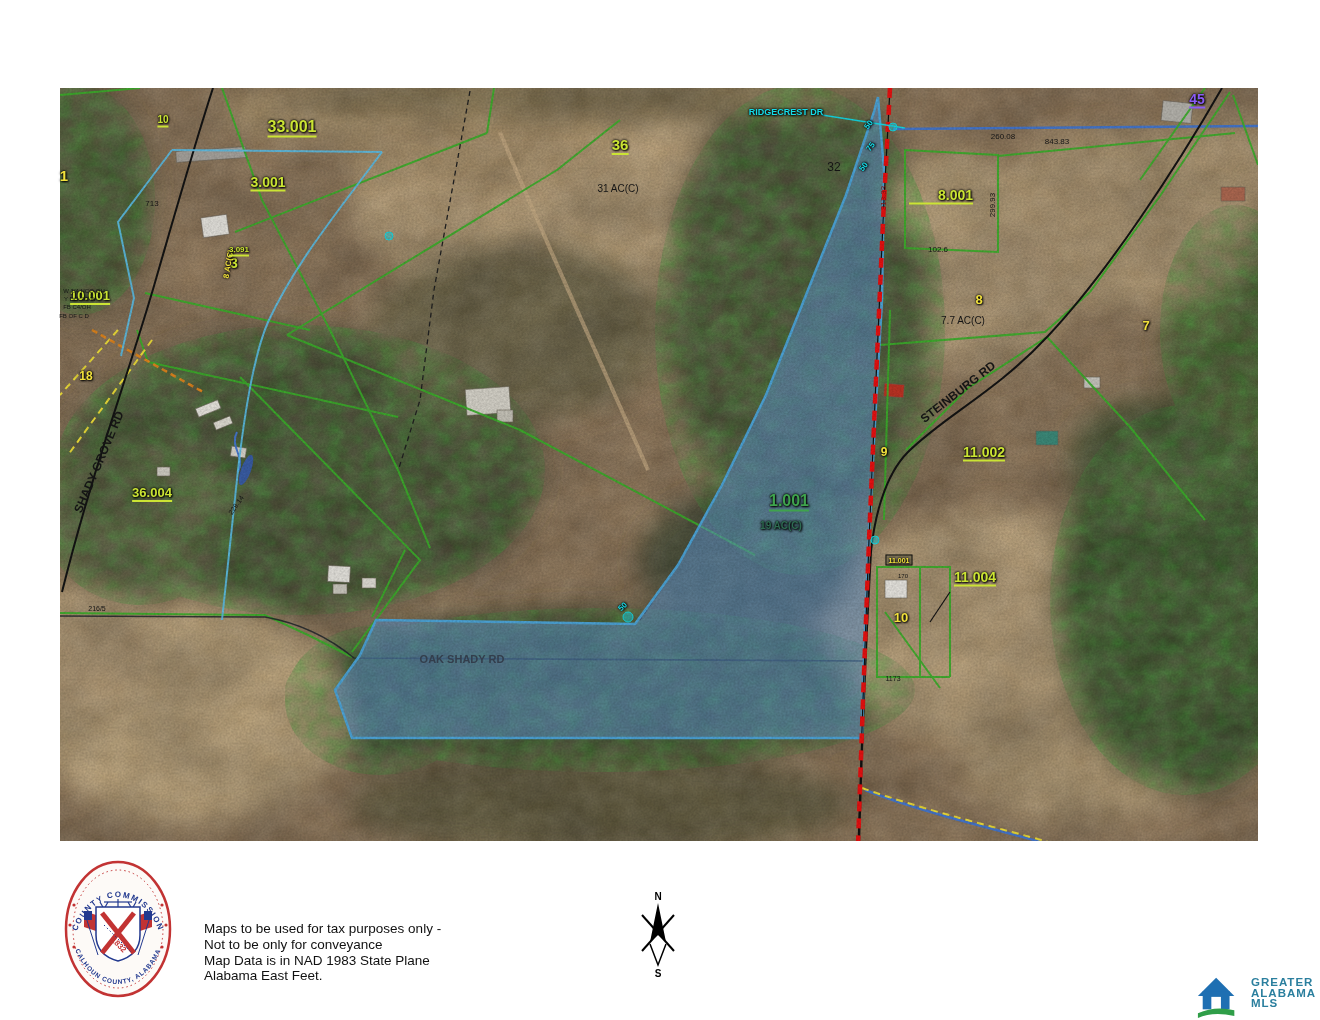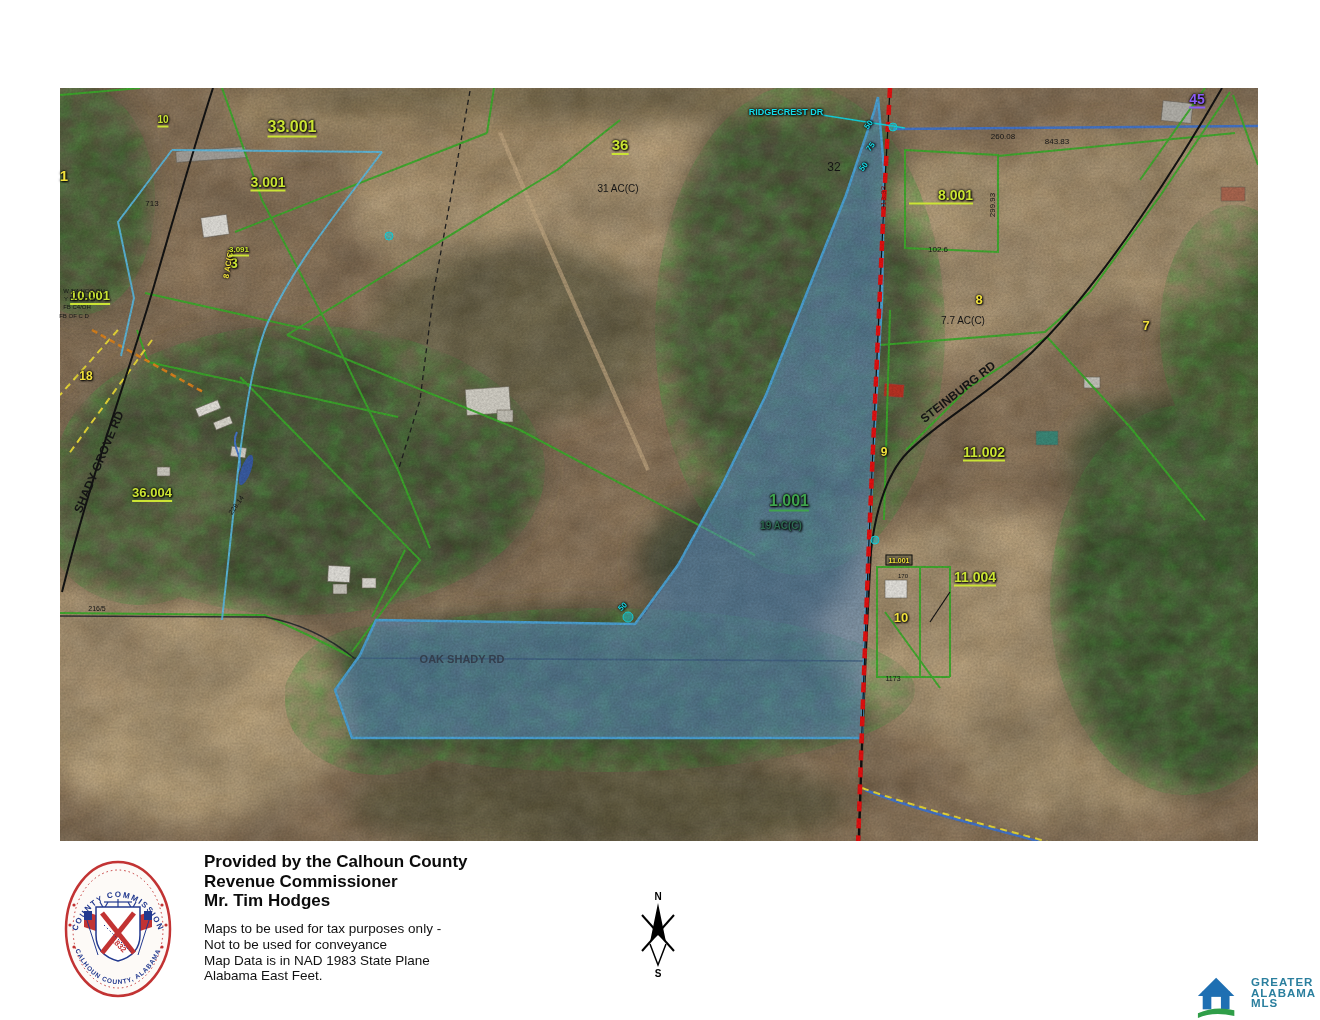--- a/index.html
+++ b/index.html
@@ -281,28 +281,23 @@
     </g>
     <g>
       <path d="M38,52 h44 v28 q0,20 -22,26 q-22,-6 -22,-26 z" fill="#ffffff" stroke="#22398f" stroke-width="1.5"></path>
       <line x1="44" y1="58" x2="76" y2="98" stroke="#c23333" stroke-width="5"></line>
       <line x1="76" y1="58" x2="44" y2="98" stroke="#c23333" stroke-width="5"></line>
       <line x1="46" y1="70" x2="74" y2="98" stroke="#22398f" stroke-width="1" stroke-dasharray="1.5 2.5"></line>
     </g>
     <text x="54" y="86" font-size="8" font-weight="bold" fill="#c23333" transform="rotate(45 54 84)">1832</text>
   </svg>
 
-  <div id="provided">
-    <div>Provided by the Calhoun County</div>
-    <div>Revenue Commissioner</div>
-    <div>Mr. Tim Hodges</div>
-  </div>
   <div id="disclaimer">
     <div>Maps to be used for tax purposes only -</div>
-    <div>Not to be used for conveyance</div>
+    <div>Not to be only for conveyance</div>
     <div>Map Data is in NAD 1983 State Plane</div>
     <div>Alabama East Feet.</div>
   </div>
 
   <svg id="compass" width="60" height="95" viewBox="0 0 60 95">
     <text x="30" y="13" font-size="10" font-weight="bold" text-anchor="middle" fill="#000">N</text>
     <polygon points="30,16 38,55 30,48 22,55" fill="#000"></polygon>
     <line x1="14" y1="28" x2="46" y2="64" stroke="#000" stroke-width="2"></line>
     <line x1="46" y1="28" x2="14" y2="64" stroke="#000" stroke-width="2"></line>
     <polyline points="22,57 30,78 38,57" fill="none" stroke="#000" stroke-width="1.5"></polyline>

